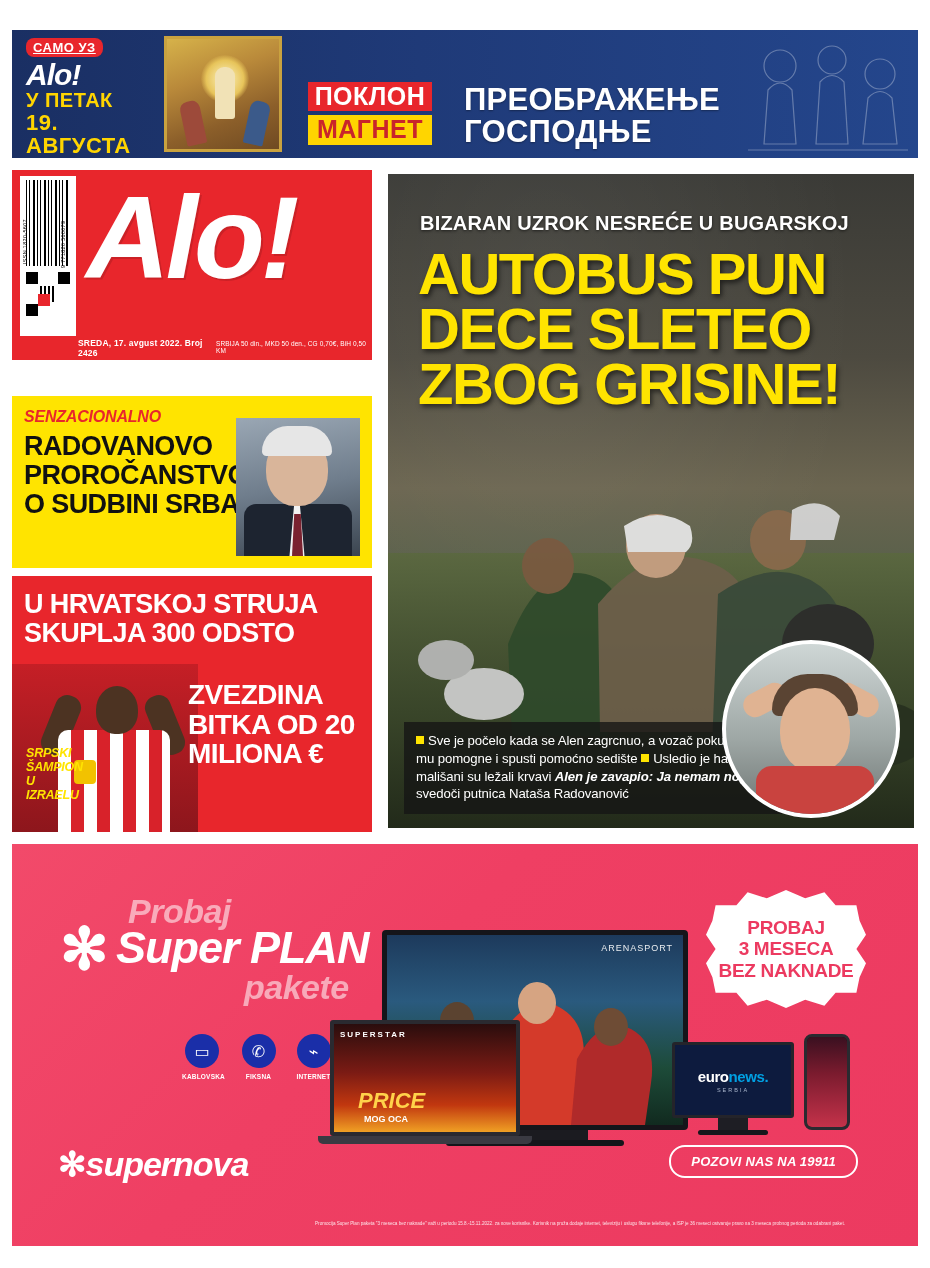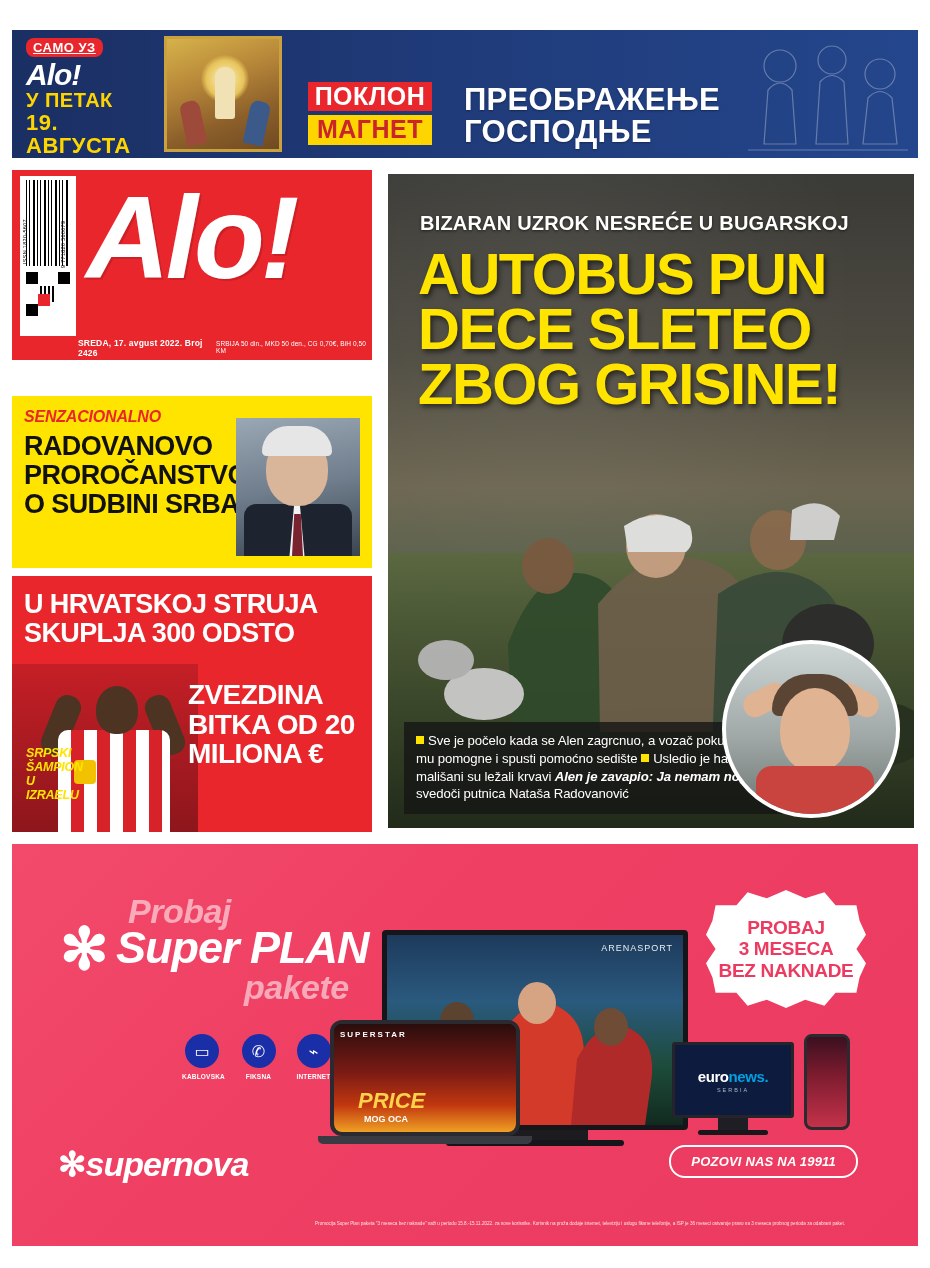--- a/index.html
+++ b/index.html
@@ -349,21 +349,21 @@
     position: absolute; left: 470px; top: 286px; width: 106px; height: 10px; background: #1b1b20;
   }
   .tv-foot {
     position: absolute; left: 434px; top: 296px; width: 178px; height: 6px; background: #15151a; border-radius: 3px;
   }
   .arena-logo {
     position: absolute; right: 10px; top: 8px; color: #fff; font-size: 9px; letter-spacing: 1px; opacity: .9;
   }
   .laptop {
     position: absolute; left: 318px; top: 176px; width: 190px; height: 116px;
-    background: #0c0c10; border: 4px solid #2a2a30; border-radius: 12px; overflow: hidden;
+    background: #0c0c10; border: 4px solid #2a2a30; border-radius: 3px; overflow: hidden;
   }
   .laptop-screen {
     position: absolute; inset: 0;
     background: linear-gradient(180deg,#2a0d0d 0%, #7b1b14 45%, #c1370f 75%, #f0a024 100%);
   }
   .laptop-base {
     position: absolute; left: 306px; top: 292px; width: 214px; height: 8px;
     background: #3a3a42; border-radius: 0 0 5px 5px;
   }
   .superstar-txt {

